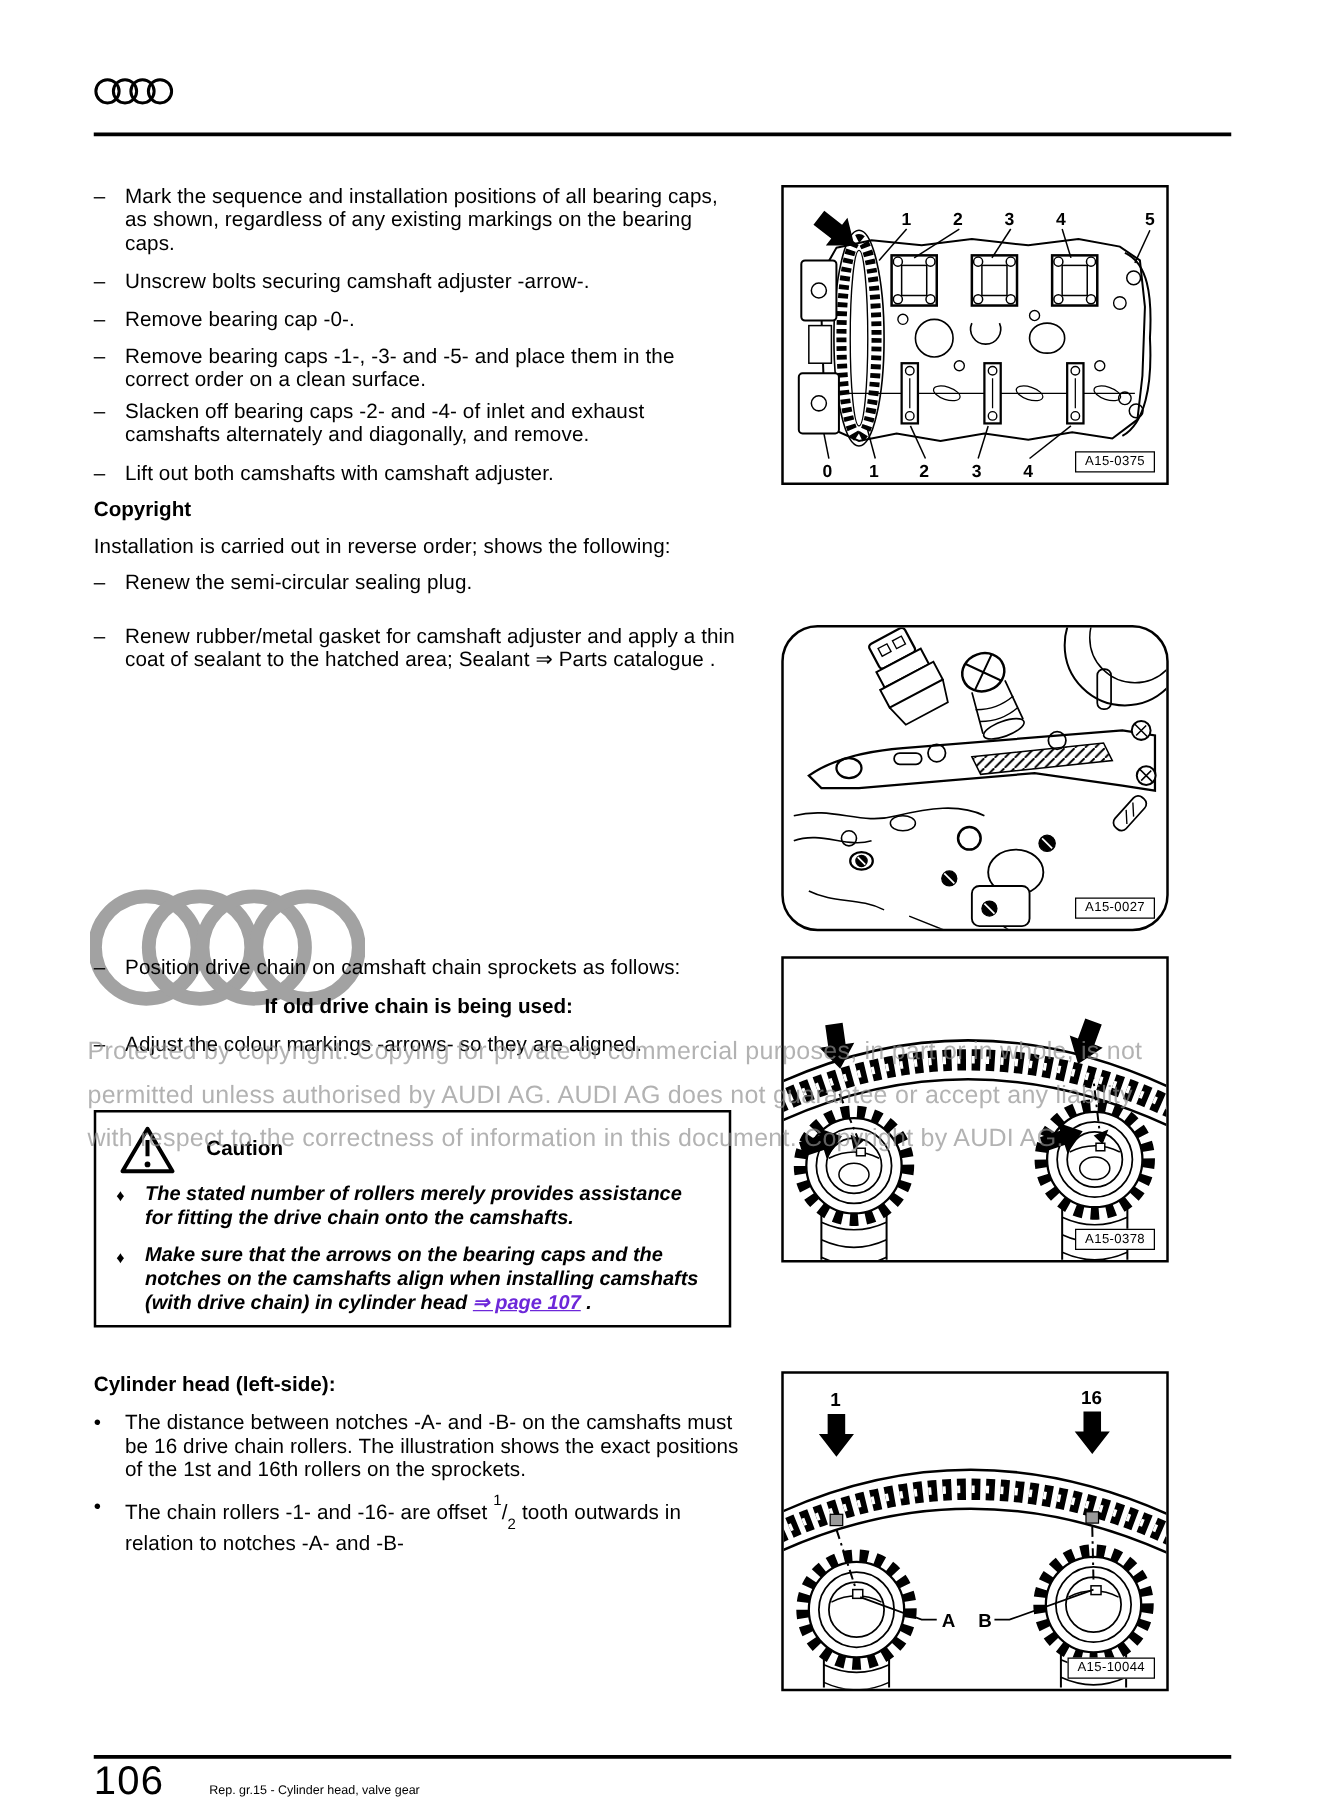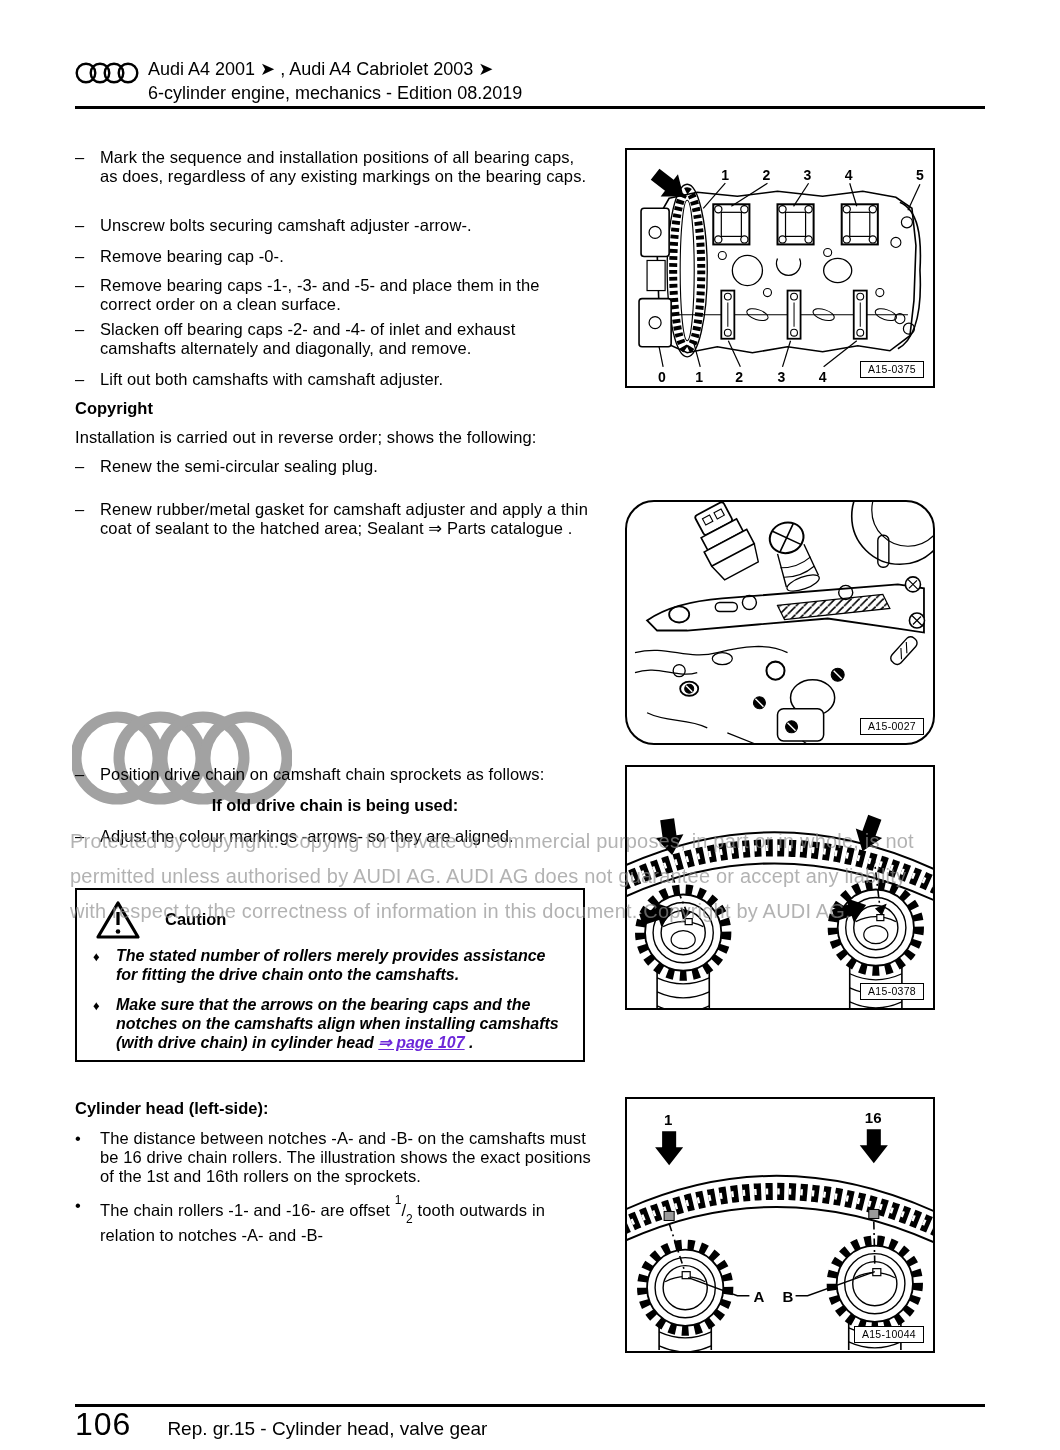--- a/index.html
+++ b/index.html
@@ -35,46 +35,42 @@
                   font-size:16px; line-height:19px; }
   .caution-item .marker { width:23px; flex:none; font-style:normal; font-size:13px; padding-top:1px; }
   .red-link { text-decoration:underline; cursor:pointer; }
   
   .wm-text { left:70px; width:900px; font-size:20px; line-height:20px; color:#8f8f8f;
              opacity:0.68; letter-spacing:0.2px; z-index:6; pointer-events:none; white-space:nowrap; }
   .wm-rings { left:72px; top:711px; z-index:1; pointer-events:none; }
   
   .footer-row { left:75px; top:1406px; display:flex; align-items:baseline; z-index:2; }
   .page-num { font-size:32px; letter-spacing:1px; }
-  .footer-section { font-size:19px; margin-left:36px; }
+  .footer-section { font-size:10px; margin-left:36px; }
   sup.fr { font-size:12px; position:relative; top:-5px; }
   sub.fr { font-size:12px; position:relative; top:3px; }
 </style>
 </head>
 <body>
 
 <div class="page">
 
   <svg class="abs" style="left:75px; top:62px; z-index:2;" width="64" height="22" viewBox="0 0 64 22">
     <g fill="none" stroke="#000" stroke-width="2.4">
       <circle cx="11" cy="11" r="9.3"></circle>
         <circle cx="25" cy="11" r="9.3"></circle>
       <circle cx="39" cy="11" r="9.3"></circle>
         <circle cx="53" cy="11" r="9.3"></circle>
     </g>
   </svg>
-  <div class="abs hdr-title">
-    <div>Audi A4 2001 ➤ , Audi A4 Cabriolet 2003 ➤</div>
-    <div>6-cylinder engine, mechanics - Edition 08.2019</div>
-  </div>
   <div class="abs rule" style="top:106px;"></div>
 
   <div class="abs left-col dash-item body-text" style="top:148px;">
     <span class="marker">–</span>
-    <span class="txt">Mark the sequence and installation positions of all bearing caps, as does, regardless of any existing markings on the bearing caps.</span>
+    <span class="txt">Mark the sequence and installation positions of all bearing caps, as shown, regardless of any existing markings on the bearing caps.</span>
   </div>
   <div class="abs left-col dash-item body-text" style="top:216px;">
     <span class="marker">–</span>
     <span class="txt">Unscrew bolts securing camshaft adjuster -arrow-.</span>
   </div>
   <div class="abs left-col dash-item body-text" style="top:247px;">
     <span class="marker">–</span>
     <span class="txt">Remove bearing cap -0-.</span>
   </div>
   <div class="abs left-col dash-item body-text" style="top:276px;">

